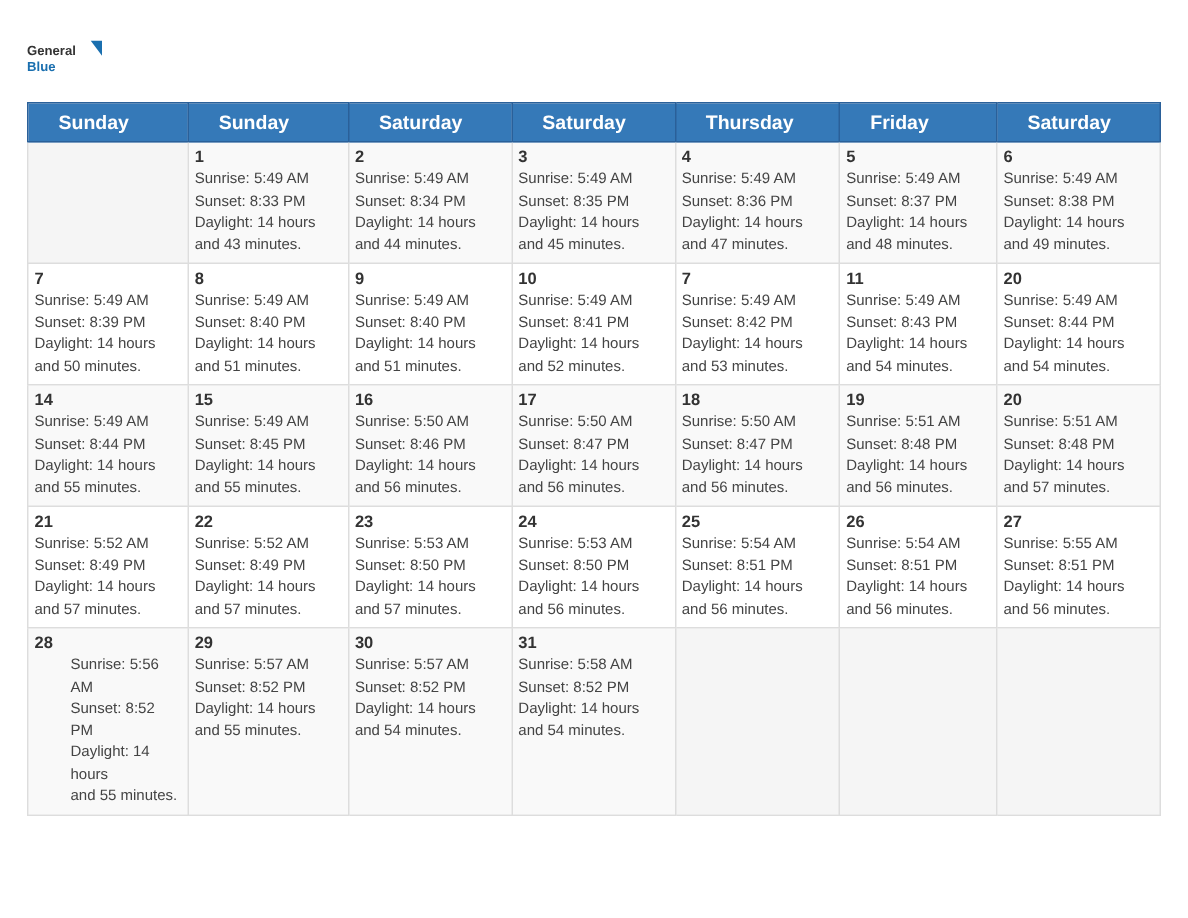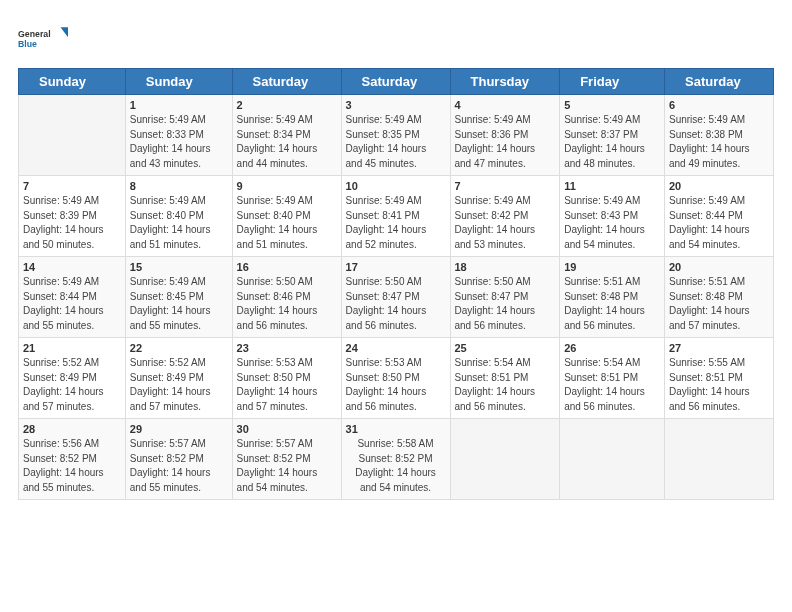--- a/index.html
+++ b/index.html
@@ -308,42 +308,42 @@
             <span class="day-number">27</span>
             <div class="day-info" style="white-space: pre-line;">Sunrise: 5:55 AM
 Sunset: 8:51 PM
 Daylight: 14 hours
 and 56 minutes.</div>
           </td>
         </tr>
         <tr>
           <td>
             <span class="day-number">28</span>
-            <div class="day-info" style="white-space: pre-line;">Sunrise: 5:56 AM
+            <div class="day-info" style="white-space: pre-line; margin-left: 24px;">Sunrise: 5:56 AM
 Sunset: 8:52 PM
 Daylight: 14 hours
 and 55 minutes.</div>
           </td>
           <td>
             <span class="day-number">29</span>
             <div class="day-info" style="white-space: pre-line;">Sunrise: 5:57 AM
 Sunset: 8:52 PM
 Daylight: 14 hours
 and 55 minutes.</div>
           </td>
           <td>
             <span class="day-number">30</span>
             <div class="day-info" style="white-space: pre-line;">Sunrise: 5:57 AM
 Sunset: 8:52 PM
 Daylight: 14 hours
 and 54 minutes.</div>
           </td>
           <td>
             <span class="day-number">31</span>
-            <div class="day-info" style="white-space: pre-line; text-align: center;">Sunrise: 5:58 AM
+            <div class="day-info" style="white-space: pre-line;">Sunrise: 5:58 AM
 Sunset: 8:52 PM
 Daylight: 14 hours
 and 54 minutes.</div>
           </td>
           <td class="empty-cell"></td>
           <td class="empty-cell"></td>
           <td class="empty-cell"></td>
         </tr>
       </tbody>
   </table>

